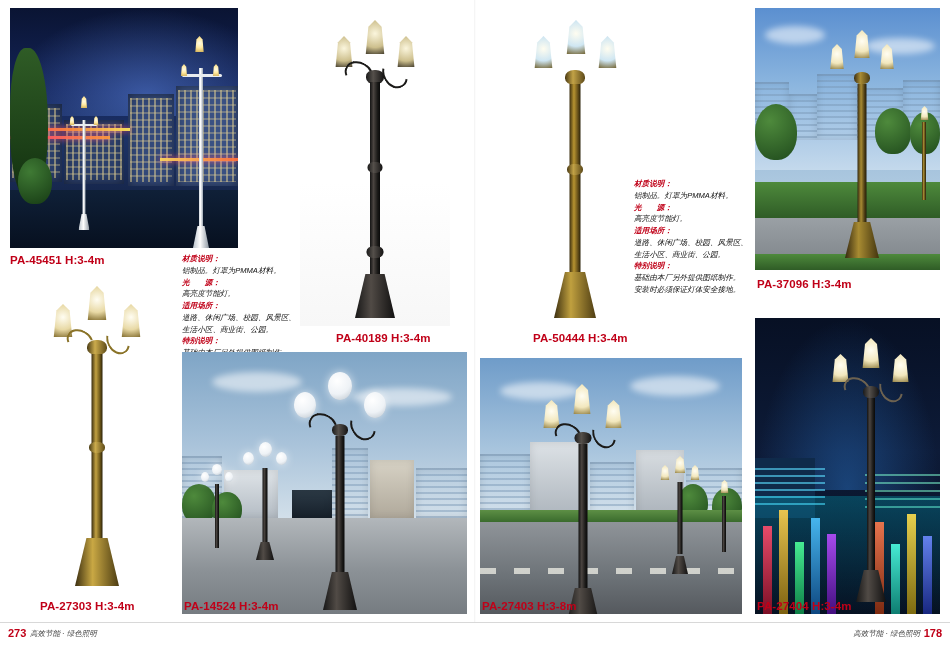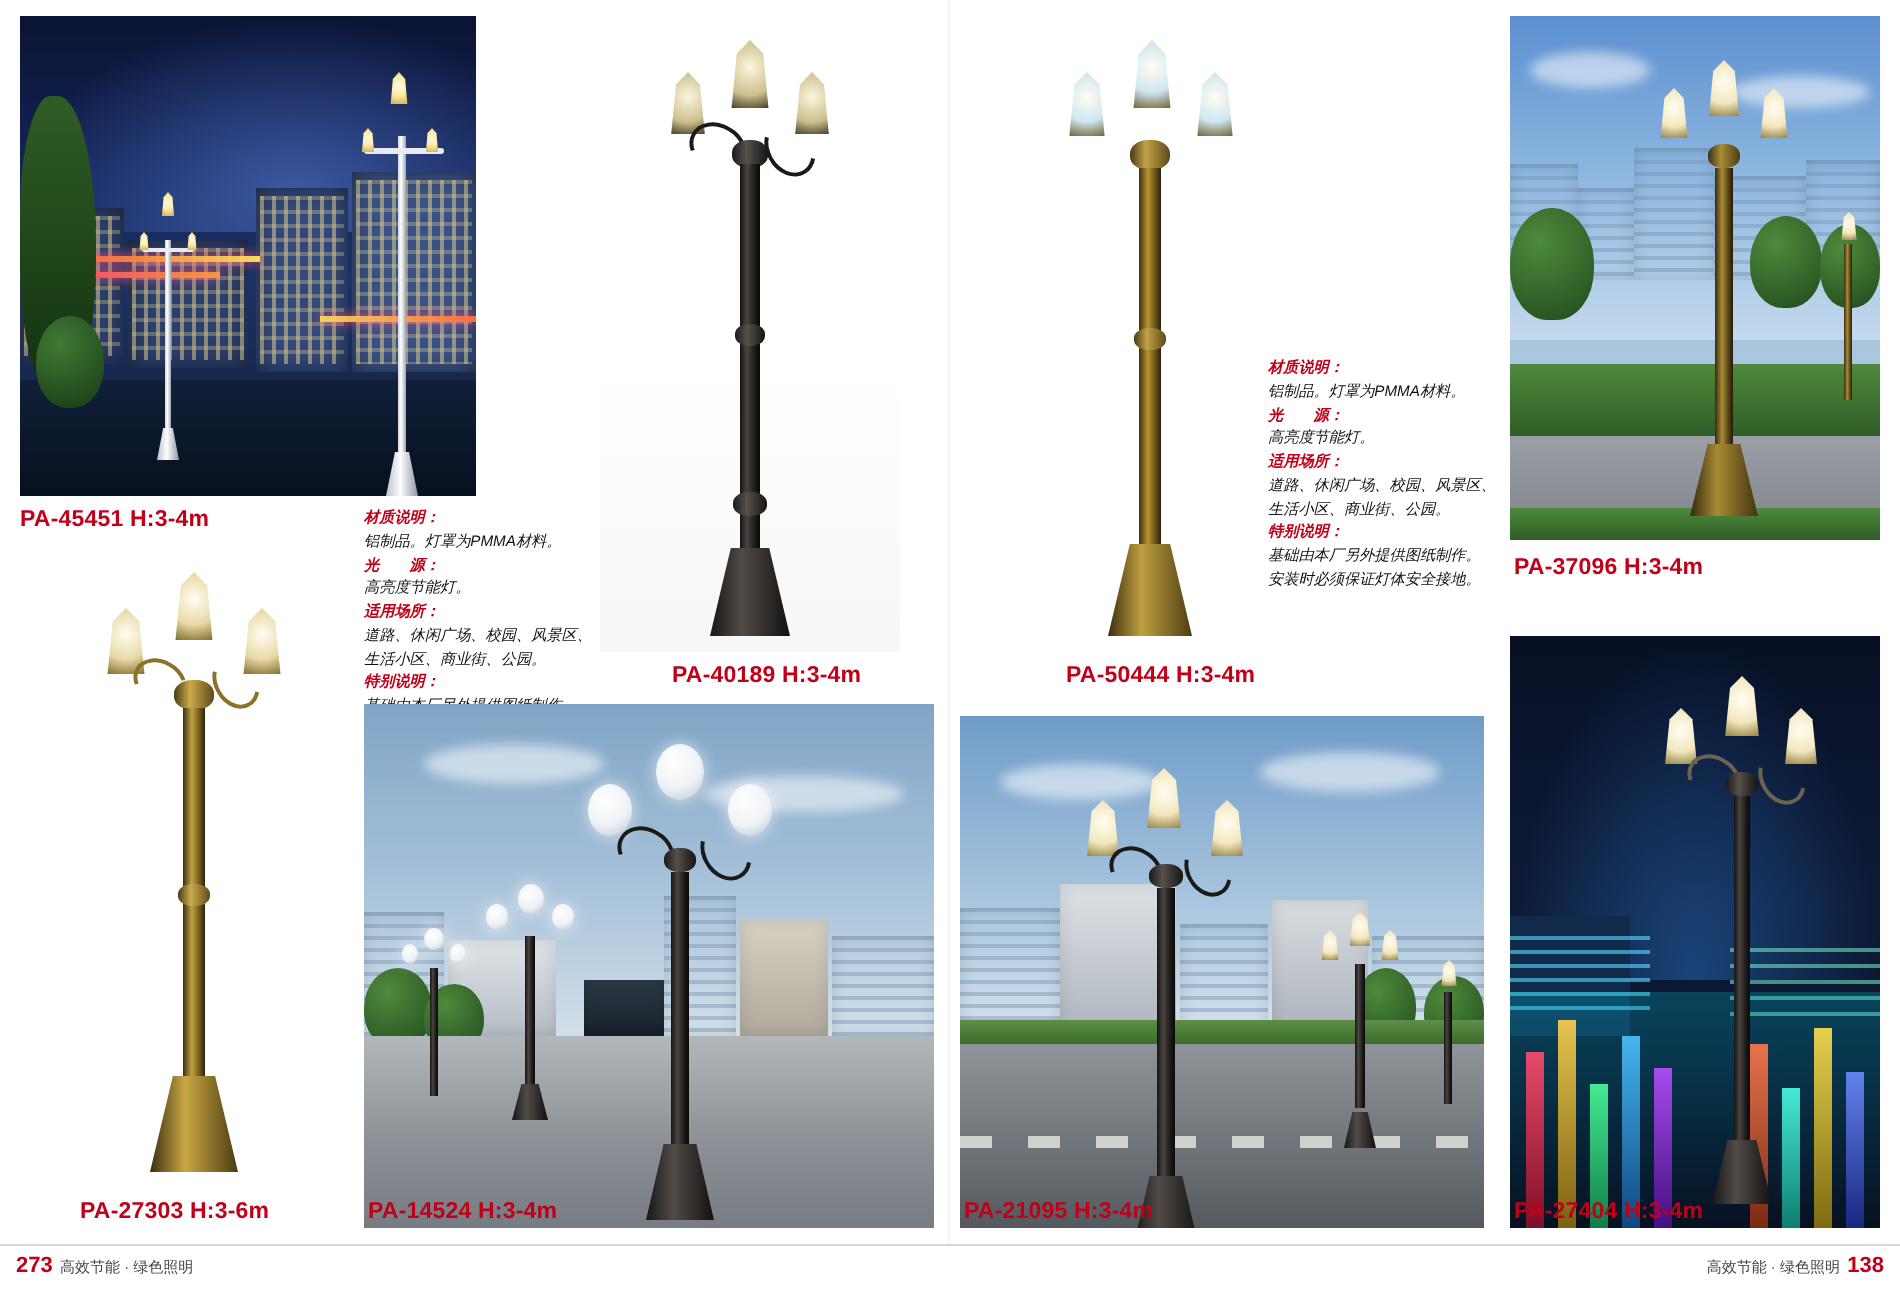--- a/index.html
+++ b/index.html
@@ -67,20 +67,21 @@
     font-size: 11px;
     font-weight: bold;
     color: #c00018;
   }
   .footer-text {
     position: absolute;
     top: 629px;
     font-size: 7.5px;
     color: #444;
     white-space: nowrap;
+    font-style: italic;
   }
   .center-gutter {
     position: absolute;
     left: 474px;
     top: 0;
     width: 2px;
     height: 622px;
     background: linear-gradient(to right, rgba(0,0,0,0.05), rgba(0,0,0,0.0));
   }
 
@@ -377,21 +378,21 @@
       <div class="ornlamp" style="left:6px; top:22px; width:22px; height:33px; background:radial-gradient(circle at 50% 40%,#fffdf2,#e8d9a5 55%,#7b6526 100%);"></div>
       <div class="ornlamp" style="left:74px; top:22px; width:22px; height:33px; background:radial-gradient(circle at 50% 40%,#fffdf2,#e8d9a5 55%,#7b6526 100%);"></div>
       <div class="scroll-arm" style="left:20px; top:48px; width:24px; height:18px; border-color:#8a7328 transparent transparent #8a7328; transform:rotate(30deg);"></div>
       <div class="scroll-arm" style="left:58px; top:48px; width:24px; height:18px; border-color:#8a7328 transparent transparent #8a7328; transform:rotate(-120deg);"></div>
       <div class="knob" style="top:58px; width:20px; height:15px; background:linear-gradient(to right,#4a3c15,#cbab4c 40%,#5e4b18);"></div>
       <div class="shaft" style="top:72px; height:190px; width:11px; background:linear-gradient(to right,#3b2e10,#c2a142 40%,#6a5518 78%,#2b2209);"></div>
       <div class="knob" style="top:160px; width:16px; height:11px; background:linear-gradient(to right,#4a3c15,#cbab4c 40%,#5e4b18);"></div>
       <div class="foot" style="bottom:4px; width:44px; height:48px; background:linear-gradient(to right,#3b2e10,#c9a844 40%,#4c3c12);"></div>
     </div>
   </div>
-  <div class="caption" style="left:40px; top:600px;">PA-27303 H:3-6m</div>
+  <div class="caption" style="left:40px; top:600px;">PA-27303 H:3-4m</div>
 
   <div class="photo" id="photo6">
     <div class="sky-grey"></div>
     <div class="cloud" style="left:30px; top:20px; width:90px; height:20px;"></div>
     <div class="cloud" style="left:170px; top:36px; width:100px; height:18px;"></div>
     <div class="bldg-d glass" style="left:0px; top:104px; width:40px; height:62px;"></div>
     <div class="bldg-d glass" style="left:42px; top:118px; width:54px; height:48px; background:linear-gradient(#dfe4e8,#b4bcc4);"></div>
     <div class="bldg-d glass" style="left:150px; top:96px; width:36px; height:70px;"></div>
     <div class="bldg-d glass" style="left:188px; top:108px; width:44px; height:58px; background:linear-gradient(#d7d2c5,#b0a99b);"></div>
     <div class="bldg-d glass" style="left:234px; top:116px; width:51px; height:50px;"></div>
@@ -456,21 +457,21 @@
       <div class="ornlamp" style="left:2px; top:9px; width:10px; height:15px;"></div>
       <div class="ornlamp" style="left:32px; top:9px; width:10px; height:15px;"></div>
       <div class="shaft" style="top:26px; height:72px; width:5px;"></div>
       <div class="foot" style="bottom:0px; width:16px; height:18px;"></div>
     </div>
     <div class="bpole" style="left:228px; top:122px; width:32px; height:92px;">
       <div class="ornlamp" style="left:12px; top:0px; width:9px; height:13px;"></div>
       <div class="shaft" style="top:16px; height:56px; width:4px;"></div>
     </div>
   </div>
-  <div class="caption" style="left:482px; top:600px;">PA-21095 H:3-4m</div>
+  <div class="caption" style="left:482px; top:600px;">PA-27403 H:3-8m</div>
 
   <div class="photo" id="photo8">
     <div style="position:absolute; left:0; top:0; width:100%; height:58%; background:radial-gradient(ellipse at 50% 100%, rgba(40,110,190,0.5), rgba(4,10,24,0) 70%);"></div>
     <div class="bldg" style="position:absolute; left:0px; top:140px; width:60px; height:60px; background:#0f2a4a;"></div>
     <div style="position:absolute; left:0px; top:150px; width:70px; height:38px; background:repeating-linear-gradient(to bottom, rgba(90,220,255,0.6) 0 2px, rgba(0,0,0,0) 2px 7px);"></div>
     <div style="position:absolute; left:110px; top:156px; width:75px; height:34px; background:repeating-linear-gradient(to bottom, rgba(120,240,200,0.55) 0 2px, rgba(0,0,0,0) 2px 8px);"></div>
     <div class="waterglow"></div>
     <div class="colorbar" style="left:8px; height:88px; background:linear-gradient(#ff4d6d,#8a0f26);"></div>
     <div class="colorbar" style="left:24px; height:104px; background:linear-gradient(#ffd24d,#8a6a0f);"></div>
     <div class="colorbar" style="left:40px; height:72px; background:linear-gradient(#4dff9b,#0f8a4a);"></div>
@@ -489,17 +490,17 @@
       <div class="knob" style="top:52px; width:16px; height:12px;"></div>
       <div class="shaft" style="top:64px; height:176px; width:8px;"></div>
       <div class="foot" style="bottom:2px; width:30px; height:32px;"></div>
     </div>
   </div>
   <div class="caption" style="left:757px; top:600px;">PA-27404 H:3-4m</div>
 
   <div class="footer-bar"></div>
   <div class="pageno" style="left:8px;">273</div>
   <div class="footer-text" style="left:30px;">高效节能 · 绿色照明</div>
-  <div class="pageno" style="right:8px;">138</div>
+  <div class="pageno" style="right:8px;">178</div>
   <div class="footer-text" style="right:30px;">高效节能 · 绿色照明</div>
 
   <div class="center-gutter"></div>
 </div>
 
 </body></html>

